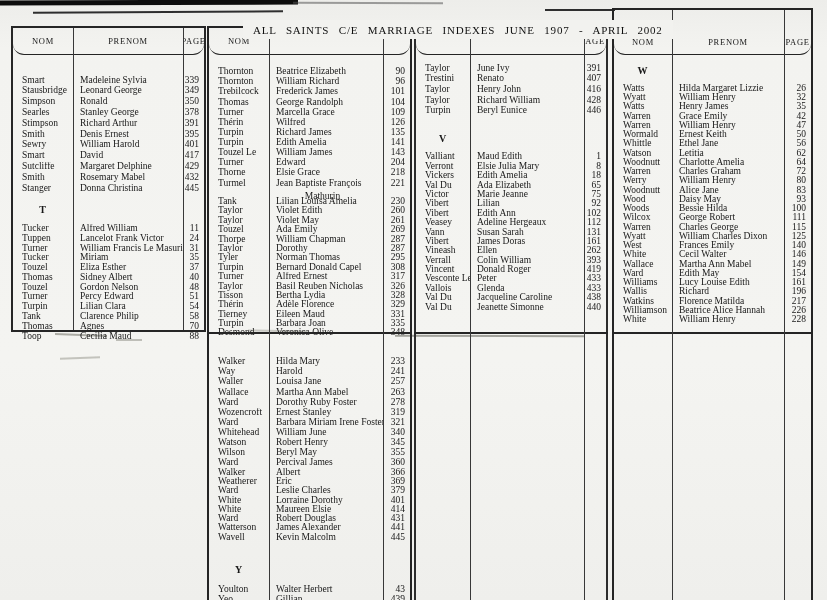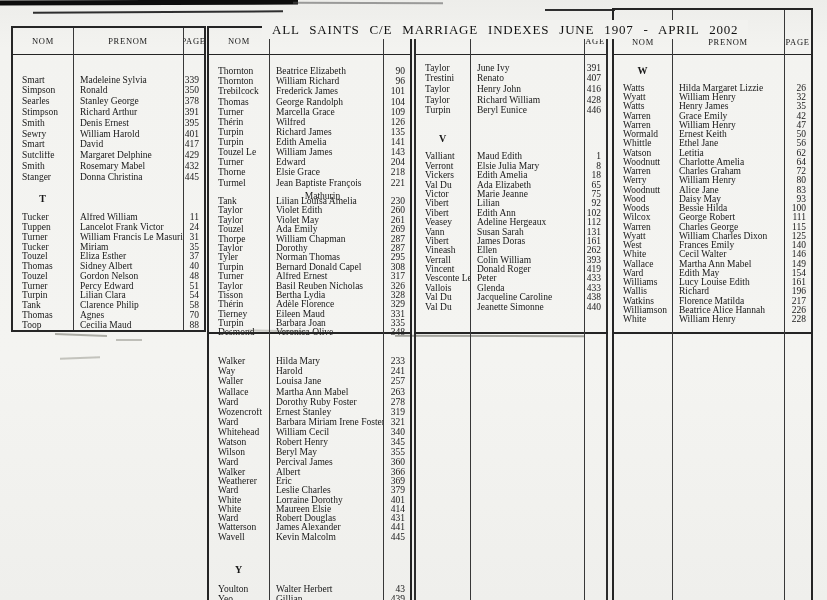--- a/index.html
+++ b/index.html
@@ -14,44 +14,44 @@
   .line-top{position:absolute;left:33px;top:11px;width:250px;height:2px;background:#2e2e2e;transform:rotate(-.3deg);}
   .line-p4top{position:absolute;left:545px;top:9px;width:70px;height:2px;background:#2e2e2e;}
   .smudge{position:absolute;background:#9a9a92;}
   .sm1{left:55px;top:334px;width:52px;height:2px;transform:rotate(2deg);opacity:.8;}
   .sm2{left:116px;top:339px;width:26px;height:2px;opacity:.6;}
   .sm3{left:60px;top:357px;width:40px;height:2px;opacity:.55;transform:rotate(-2deg);}
   .sm4{left:395px;top:335px;width:190px;height:2px;background:#6b6b63;opacity:.6;transform:rotate(.2deg);}
   .sm5{left:248px;top:330px;width:60px;height:2px;opacity:.5;transform:rotate(1deg);}
 
   .title-patch{
-    position:absolute;left:262px;top:20px;height:19px;z-index:6;
+    position:absolute;left:243px;top:20px;height:19px;z-index:6;
     background:#f2f2ef;display:flex;align-items:center;padding:0 10px;white-space:nowrap;
-    font-size:13px;letter-spacing:.8px;word-spacing:6px;color:#101010;font-weight:500;
+    font-size:11px;letter-spacing:.8px;word-spacing:6px;color:#101010;font-weight:500;
   }
 
   .panel{position:absolute;box-sizing:border-box;background:transparent;font-size:9.5px;line-height:1;}
   .p1{left:11px;top:26px;width:195px;height:306px;border:2px solid #262626;}
   .p2{left:207px;top:26px;width:205px;height:574px;border:2px solid #242424;border-bottom:none;}
   .p3{left:414px;top:26px;width:194px;height:574px;border:2px solid #2c2c2c;border-bottom:none;}
   .p4{left:612px;top:8px;width:201px;height:592px;border:2px solid #242424;border-bottom:none;}
 
   .vl{position:absolute;top:0;bottom:0;width:1px;background:#383838;padding:0;margin:0;}
   .p1 .vl1{left:60px}.p1 .vl2{left:170px}
   .p2 .vl1{left:60px}.p2 .vl2{left:174px}
   .p3 .vl1{left:54px}.p3 .vl2{left:168px}
   .p4 .vl1{left:58px}.p4 .vl2{left:170px}
 
   .phead,.row{display:grid;}
   .p1 .phead,.p1 .row{grid-template-columns:60px 110px 1fr;}
   .p2 .phead,.p2 .row{grid-template-columns:60px 114px 1fr;}
   .p3 .phead,.p3 .row{grid-template-columns:54px 114px 1fr;}
   .p4 .phead,.p4 .row{grid-template-columns:58px 112px 1fr;}
 
-  .phead{height:26px;border-bottom:1.6px solid #242424;font-size:8.5px;letter-spacing:.7px;}
+  .phead{height:26px;border-bottom:1.6px solid #242424;font-size:8.5px;letter-spacing:.7px;border-radius:11px;}
   .phead .c{display:flex;align-items:center;justify-content:center;padding:0;}
   .p4 .phead{height:44px;}
   .p4 .phead .c{align-items:flex-end;padding-bottom:8px;}
 
   .row{align-items:center;}
   .c{overflow:hidden;white-space:nowrap;}
   .c.nom{padding-left:9px;}
   .c.prenom{padding-left:7px;}
   .c.page{text-align:right;padding-right:5px;}
 
@@ -104,20 +104,25 @@
       <span class="c">PAGE</span>
     </div>
     <div class="pbody">
         <div class="section sec-0">
           <div class="row">
             <span class="c nom">Smart</span>
             <span class="c prenom">Madeleine Sylvia</span>
             <span class="c page">339</span>
           </div>
           <div class="row">
+            <span class="c nom">Stausbridge</span>
+            <span class="c prenom">Leonard George</span>
+            <span class="c page">349</span>
+          </div>
+          <div class="row">
             <span class="c nom">Simpson</span>
             <span class="c prenom">Ronald</span>
             <span class="c page">350</span>
           </div>
           <div class="row">
             <span class="c nom">Searles</span>
             <span class="c prenom">Stanley George</span>
             <span class="c page">378</span>
           </div>
           <div class="row">
@@ -402,21 +407,21 @@
             <span class="c prenom">Ernest Stanley</span>
             <span class="c page">319</span>
           </div>
           <div class="row">
             <span class="c nom">Ward</span>
             <span class="c prenom">Barbara Miriam Irene Foster</span>
             <span class="c page">321</span>
           </div>
           <div class="row">
             <span class="c nom">Whitehead</span>
-            <span class="c prenom">William Cecil</span>
+            <span class="c prenom">William June</span>
             <span class="c page">340</span>
           </div>
           <div class="row">
             <span class="c nom">Watson</span>
             <span class="c prenom">Robert Henry</span>
             <span class="c page">345</span>
           </div>
           <div class="row">
             <span class="c nom">Wilson</span>
             <span class="c prenom">Beryl May</span>

